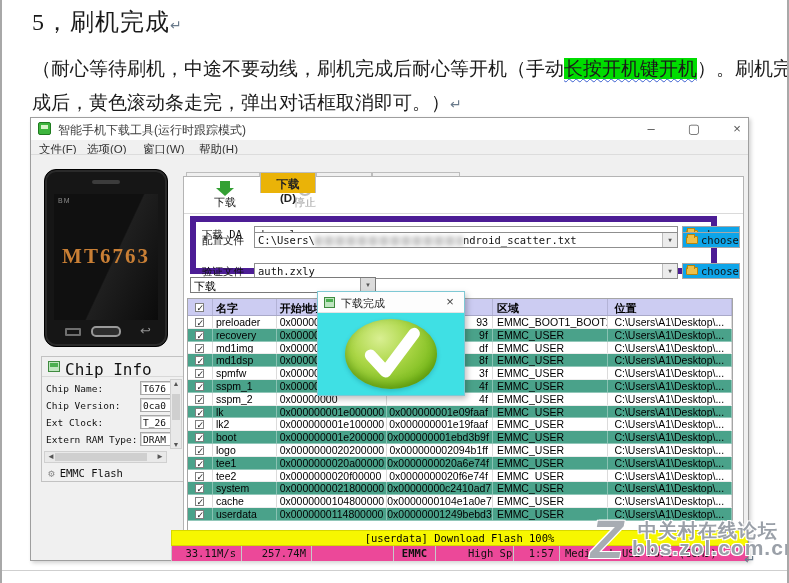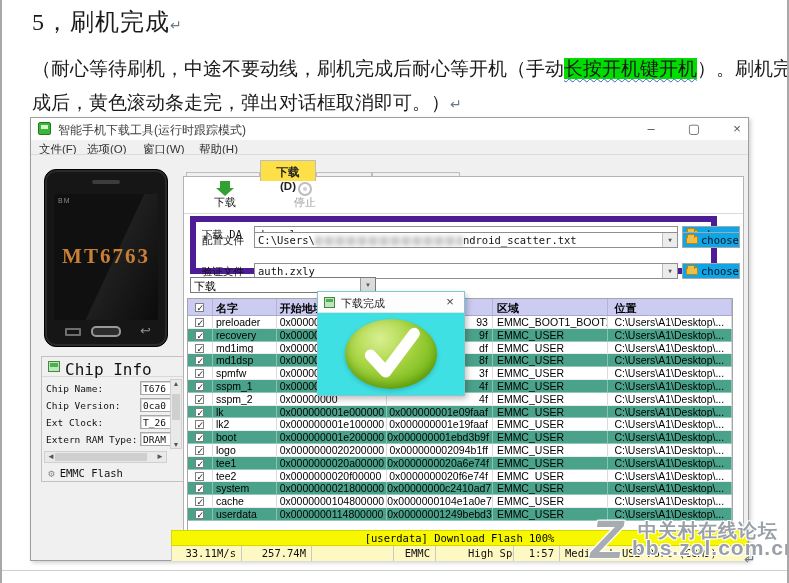--- a/index.html
+++ b/index.html
@@ -72,21 +72,21 @@
   .hscroll .lt{position:absolute;left:2px;top:0;} .hscroll .rt{position:absolute;right:2px;top:0;}
   .hthumb { position:absolute; left:10px; top:1px; width:92px; height:8px; background:#cfcfcf; }
   .flash-row { position:absolute; left:6px; top:110px; font-family:"DejaVu Sans Mono","Liberation Mono",monospace;
                font-size:10.5px; color:#111; }
   .gear { color:#8a8a8a; font-size:11px; margin-right:5px; }
 
   
   .tabs { left:155px; top:38px; height:21px; display:flex; }
   .tab { height:19px; margin-top:16px; padding:2px 10px 0; font-size:11.5px; font-weight:600; color:#222;
          border:1px solid #bdbdbd; border-bottom:none; background:#f0f0f0; text-align:center; }
-  .tab.active { height:21px; margin-top:4px; background:#fde047; position:relative; z-index:3; padding-top:4px; }
+  .tab.active { height:21px; margin-top:16px; background:#eab308; position:relative; z-index:3; padding-top:4px; }
   .t0{width:74px} .t1{width:56px} .t2{width:56px} .t3{width:88px}
 
   .panel { left:152px; top:58px; width:561px; height:385px; background:#fff; border:1px solid #b4b4b4; }
 
   .toolbar-btn { position:absolute; top:3px; width:46px; height:30px; text-align:center; }
   .tb-dl { left:18px; } .tb-stop { left:98px; }
   .tb-label { position:absolute; left:0; right:0; bottom:0; font-size:11px; color:#222; }
   .tb-label.dis { color:#9c9c9c; }
   .dl-ico { position:absolute; left:50%; top:1px; margin-left:-5px; width:10px; height:7px; background:#34a034; }
   .dl-ico::after { content:""; position:absolute; left:-4px; top:7px; border-left:9px solid transparent;
@@ -136,24 +136,24 @@
   .c-region{width:116px; padding-left:4px;} .c-loc{width:124px; padding-left:6px;}
   .cb { display:inline-block; width:9px; height:9px; margin-top:1px; background:#fff; border:1px solid #808080;
         font-size:9px; line-height:8px; color:#222; text-align:center; }
 
   
   .progress { left:140px; top:412px; width:577px; height:16px; background:#f7f700; border:1px solid #d8d800;
               text-align:center; font-family:"DejaVu Sans Mono","Liberation Mono",monospace; font-size:10.5px;
               color:#000; line-height:15px; }
   .statusrow { left:140px; top:428px; width:577px; height:15px; display:flex;
                font-family:"DejaVu Sans Mono","Liberation Mono",monospace; font-size:10.5px; color:#111;
-               background:#fef9c3; }
+               background:#ec4899; }
   .scell { border-left:1px solid #c8c8c8; padding:1px 5px 0; overflow:hidden; white-space:nowrap; }
   .s-speed{width:70px; text-align:right;} .s-size{width:70px; text-align:right;} .s-gap{width:82px;}
-  .s-emmc{width:42px; text-align:right; font-weight:normal;} .s-hs{width:78px; text-align:right;padding-left:32px;}
+  .s-emmc{width:42px; text-align:center; font-weight:bold;} .s-hs{width:78px; text-align:right;padding-left:32px;}
   .s-time{width:46px; text-align:right;} .s-port{flex:1;}
 
   
   .dlg { left:315px; top:291px; width:148px; height:105px; background:#3fe0e4; border:1px solid #7ec8d4;
          box-shadow:2px 3px 6px rgba(0,0,0,.25); z-index:20; }
   .dlg-title { position:absolute; left:0; top:0; width:100%; height:21px; background:#fdfdfd; border-bottom:1px solid #e4e4e4; }
   .dlg-ico { position:absolute; left:6px; top:5px; width:11px; height:11px; background:#bfe5bf; border:1px solid #3f8a3f; }
   .dlg-ico::after{content:""; position:absolute; left:1px; top:1px; right:1px; height:3px; background:#4caf50;}
   .dlg-text { position:absolute; left:23px; top:4px; font-size:11px; color:#222; }
   .dlg-close { position:absolute; right:6px; top:2px; font-size:13px; color:#444; width:16px; text-align:center; }

